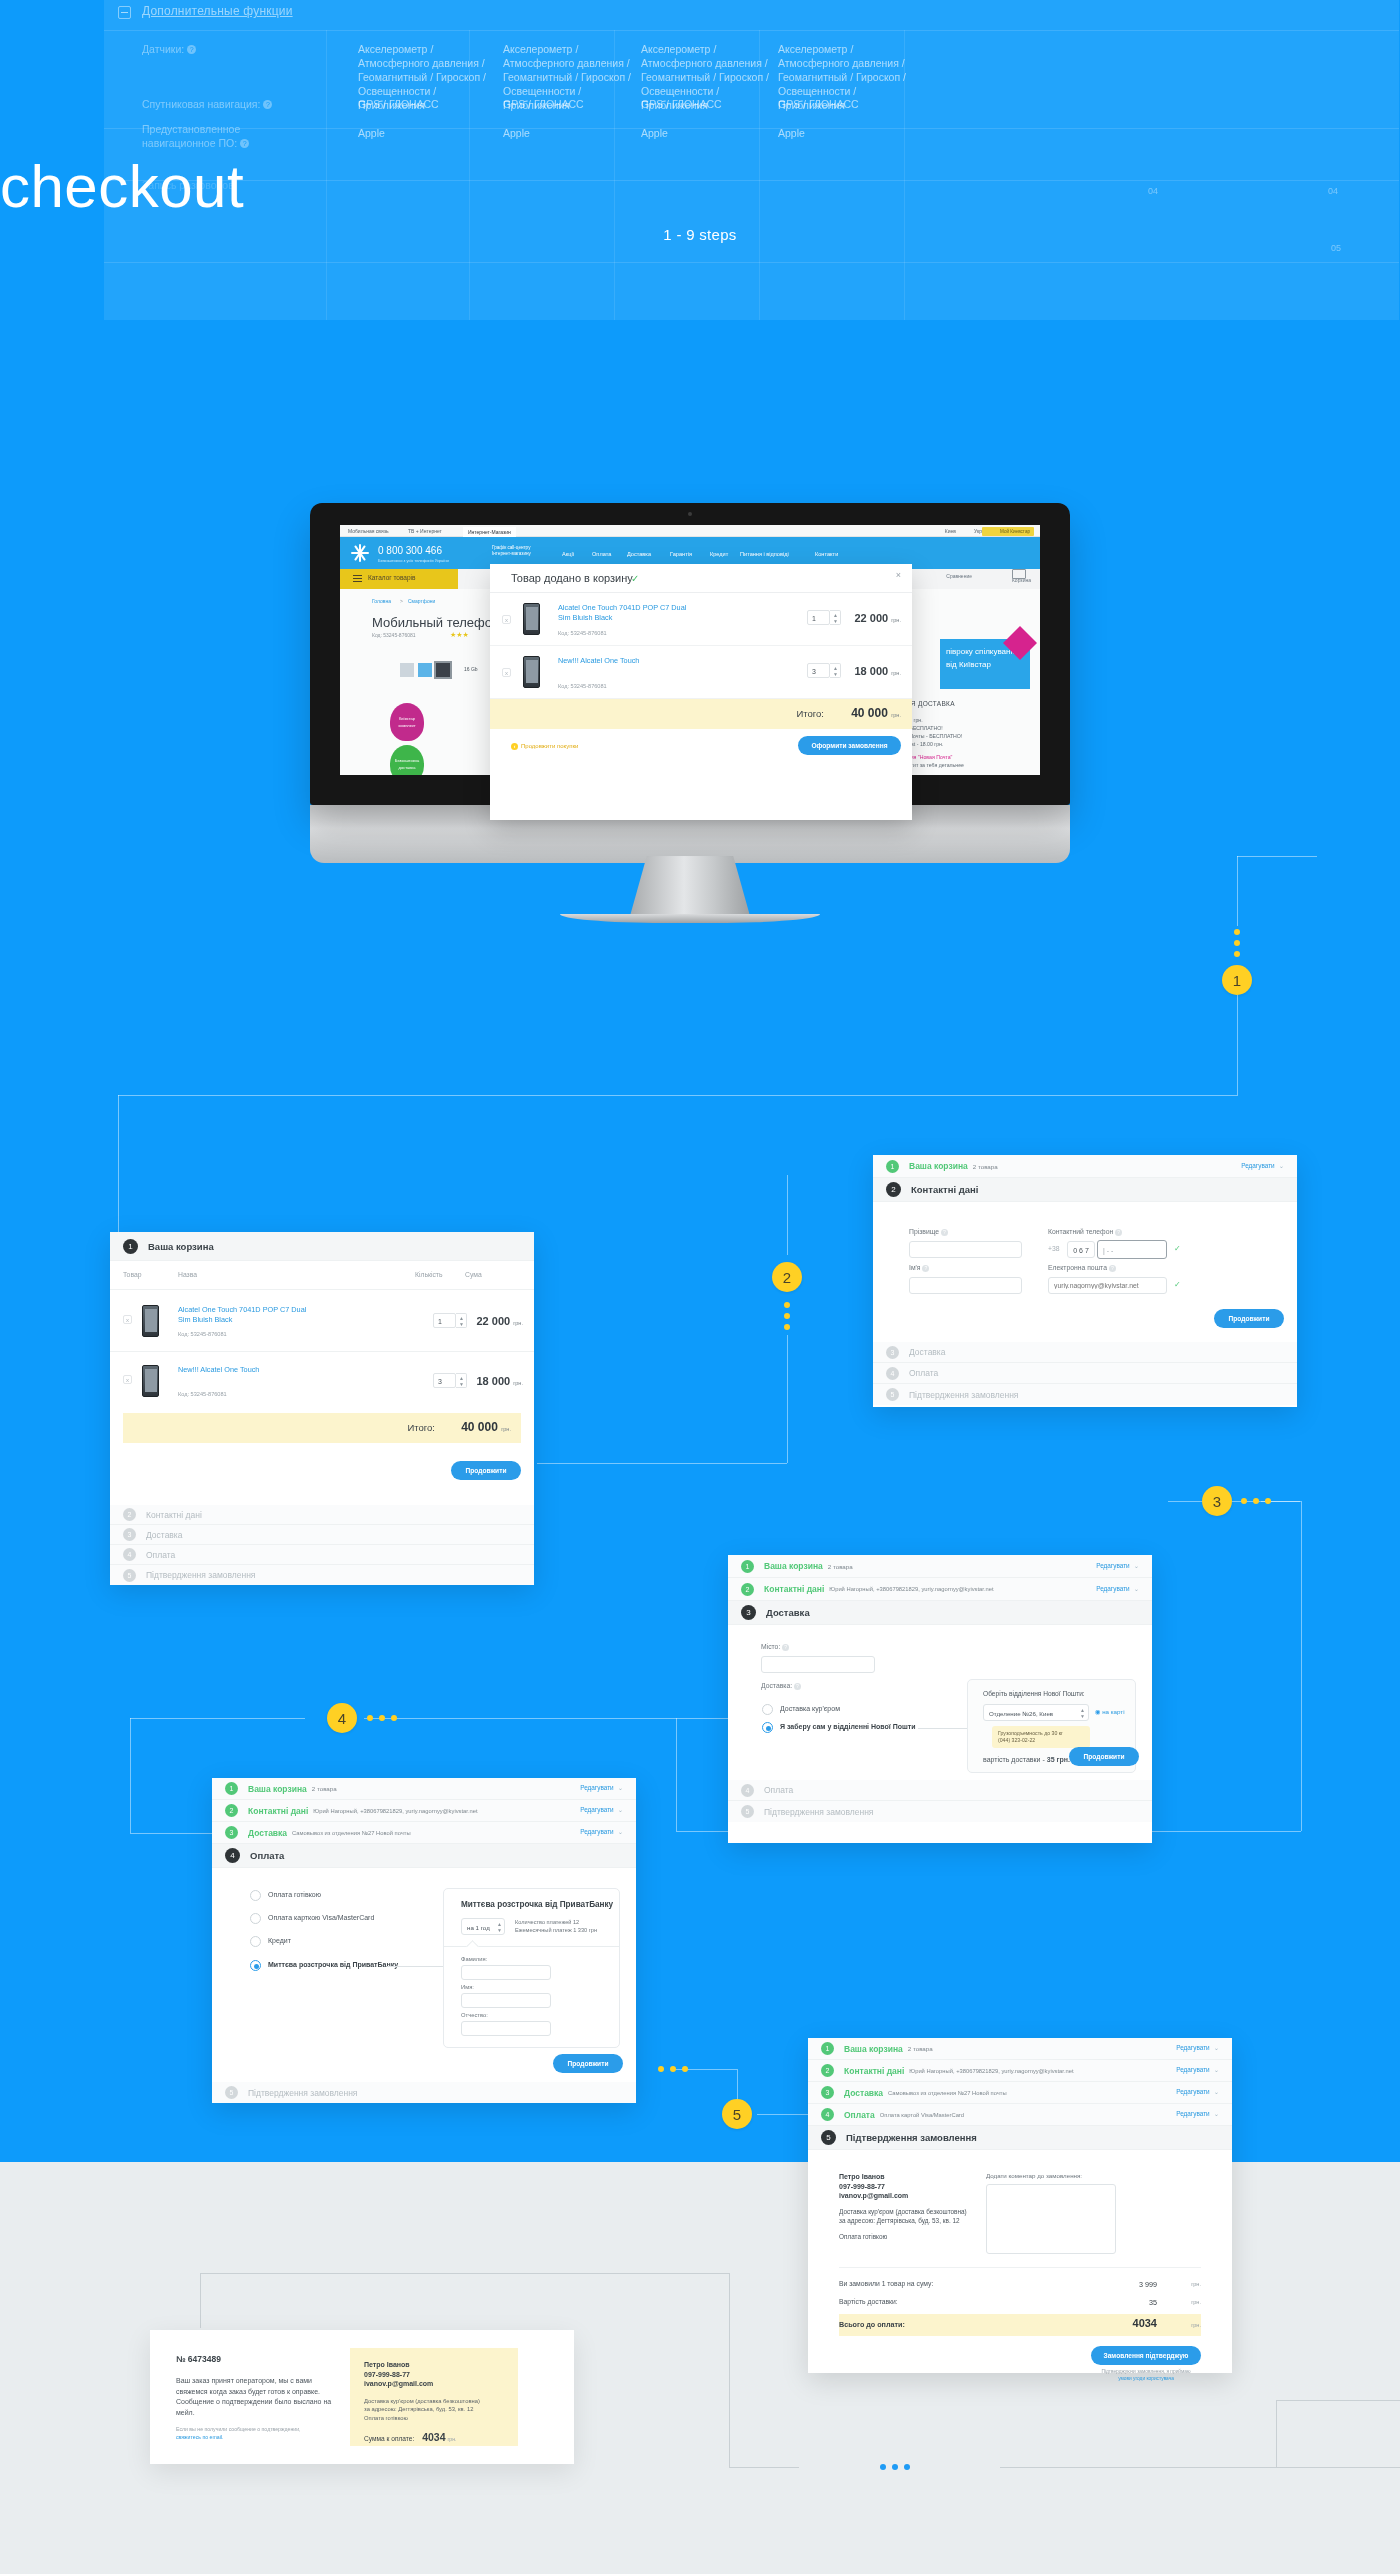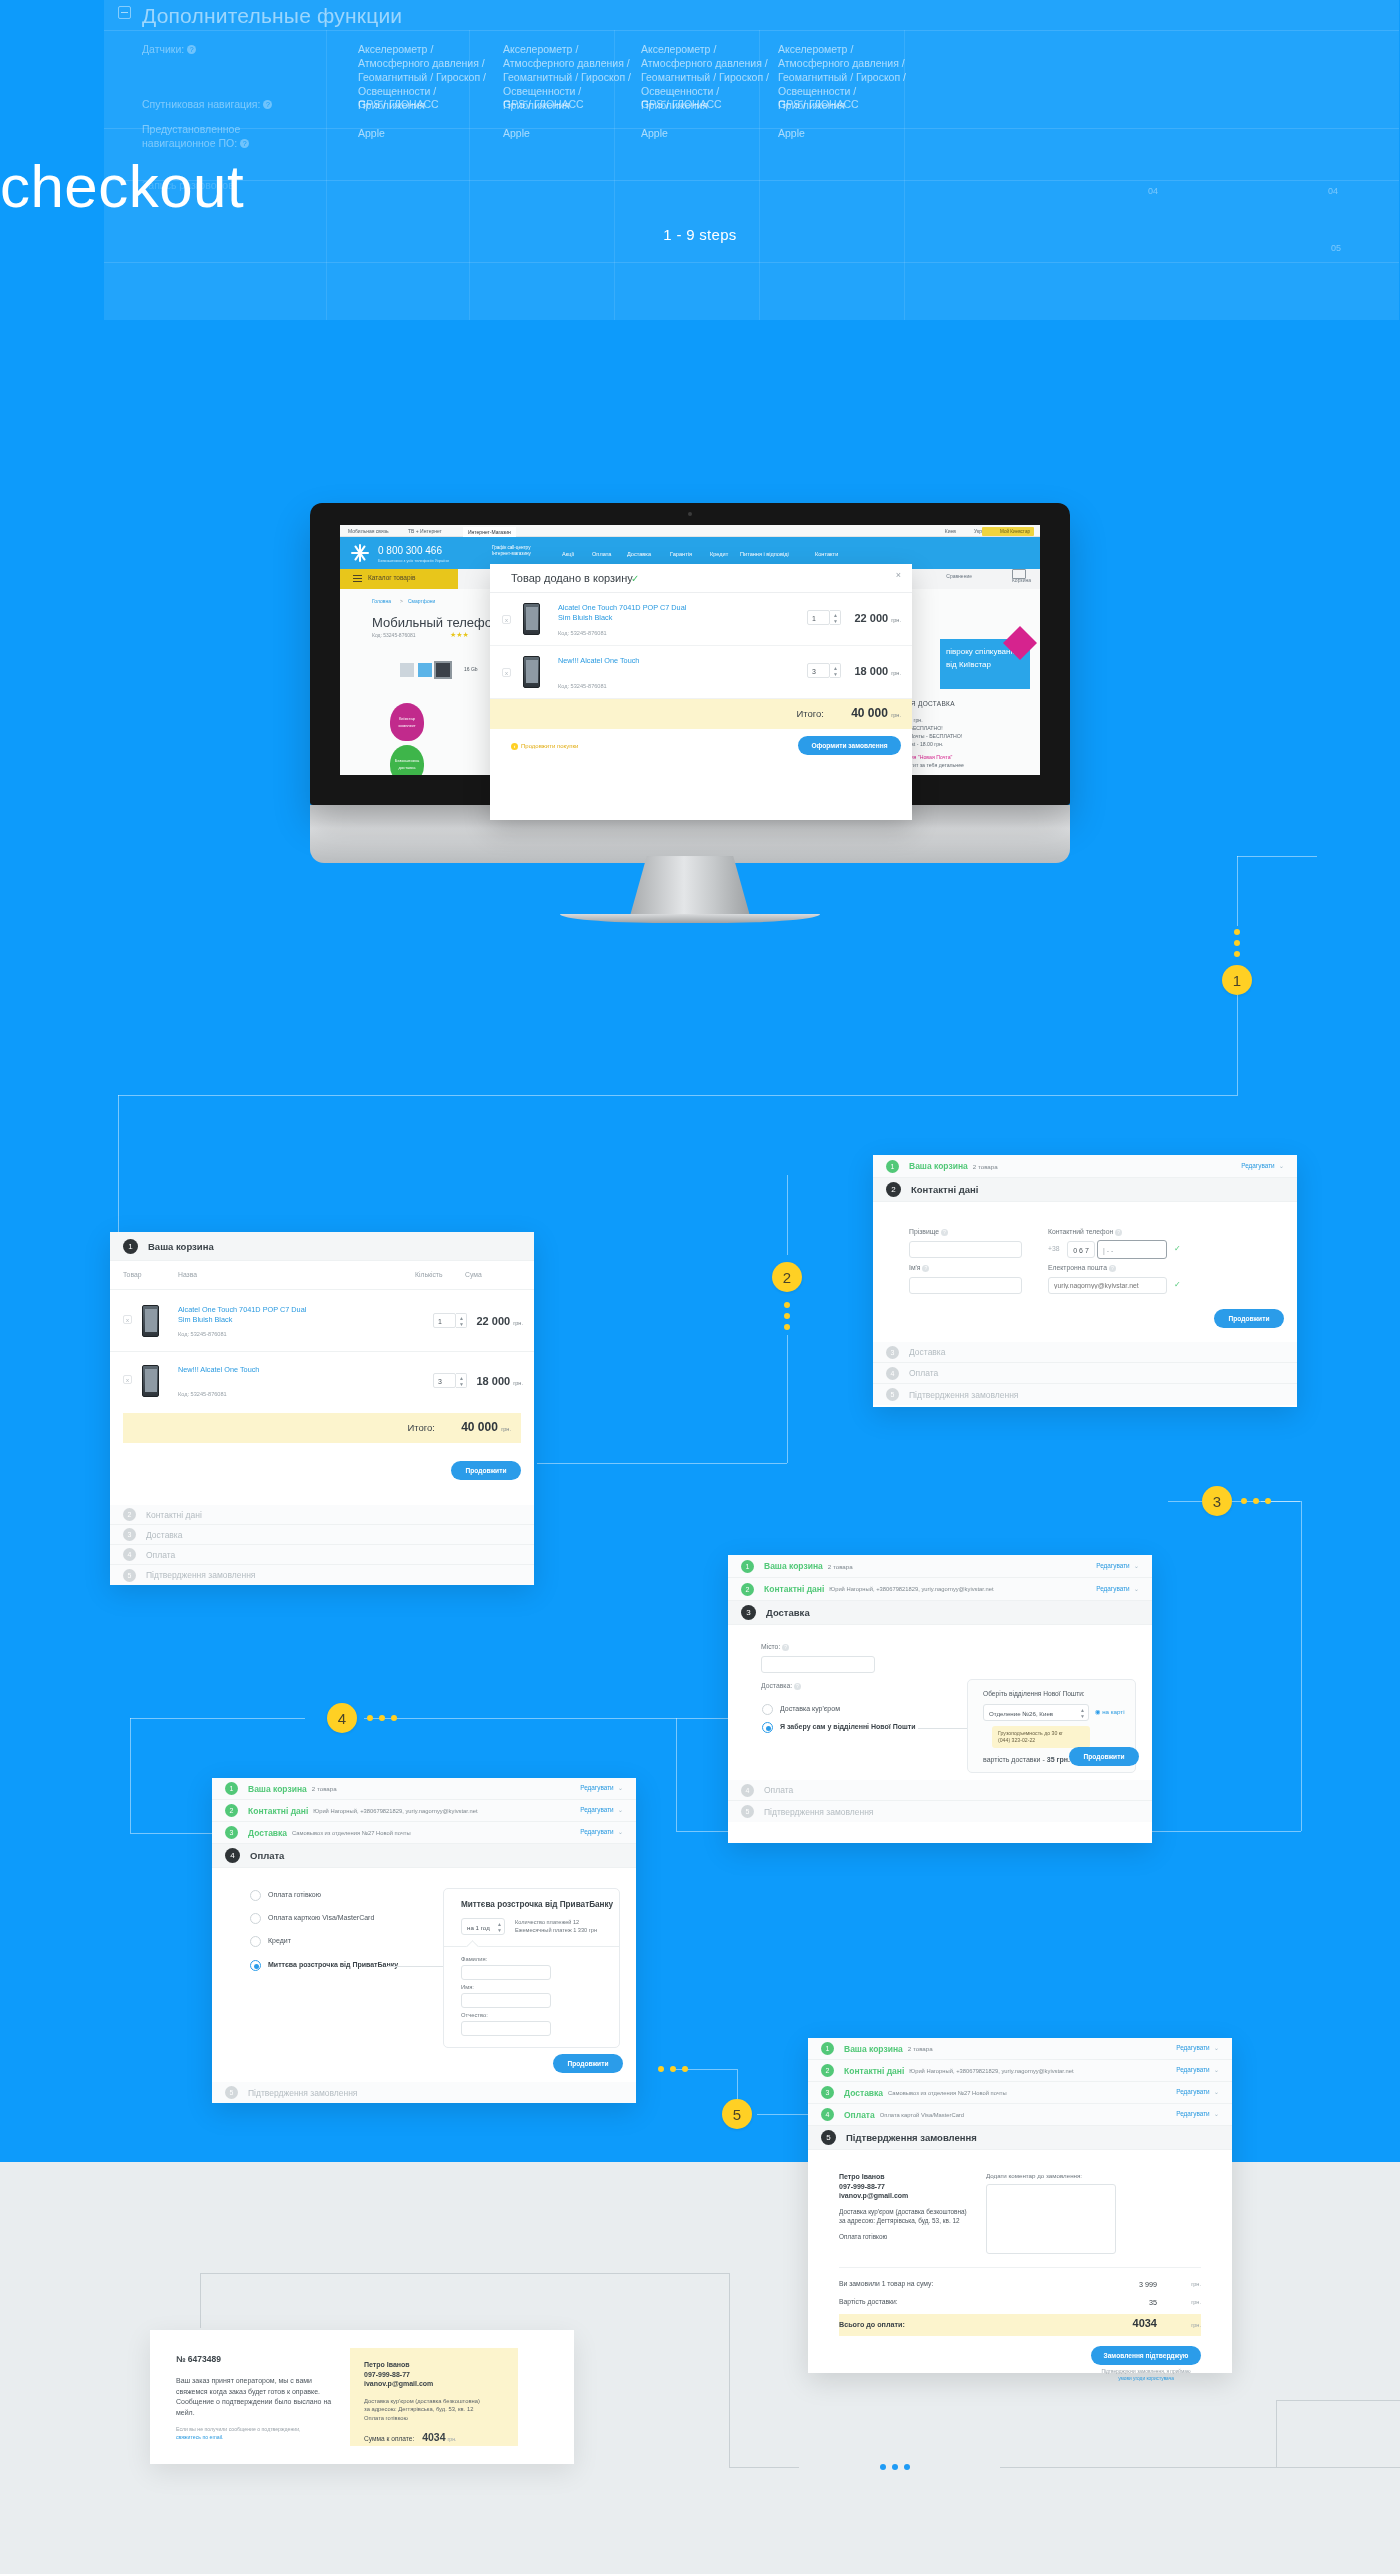--- a/index.html
+++ b/index.html
@@ -15,22 +15,23 @@
   
   .blue-band { position: absolute; left:0; top:0; width:1400px; height:2162px; background:#0d9bfb; }
   .grey-band { position: absolute; left:0; top:2162px; width:1400px; height:412px; background:#e9edef; }
 
   
   .ghost {
     position:absolute; left:104px; top:0; width:1295px; height:320px;
     background: rgba(255,255,255,0.09);
   }
   .ghost .gh-title {
-    position:absolute; left:38px; top:4px; font-size:21px; color:rgba(255,255,255,0.55);
+    position:absolute; left:38px; top:4px; font-size:12px; color:rgba(255,255,255,0.55);
     letter-spacing:.2px;
+    text-decoration:underline;
   }
   .ghost .gh-box {
     position:absolute; left:14px; top:6px; width:13px; height:13px;
     border:1px solid rgba(255,255,255,.45); border-radius:2px;
   }
   .ghost .gh-box:after{content:"";position:absolute;left:2px;top:5px;width:7px;height:1px;background:rgba(255,255,255,.6);}
   .ghost-sep { position:absolute; left:0; width:1295px; height:1px; background:rgba(255,255,255,0.13); }
   .ghost-col-sep { position:absolute; top:30px; width:1px; height:290px; background:rgba(255,255,255,0.10); }
   .gh-label { position:absolute; font-size:10.5px; color:rgba(255,255,255,0.42); line-height:14px; }
   .gh-cell { position:absolute; font-size:10.5px; color:rgba(255,255,255,0.62); line-height:14px; width:130px; }

